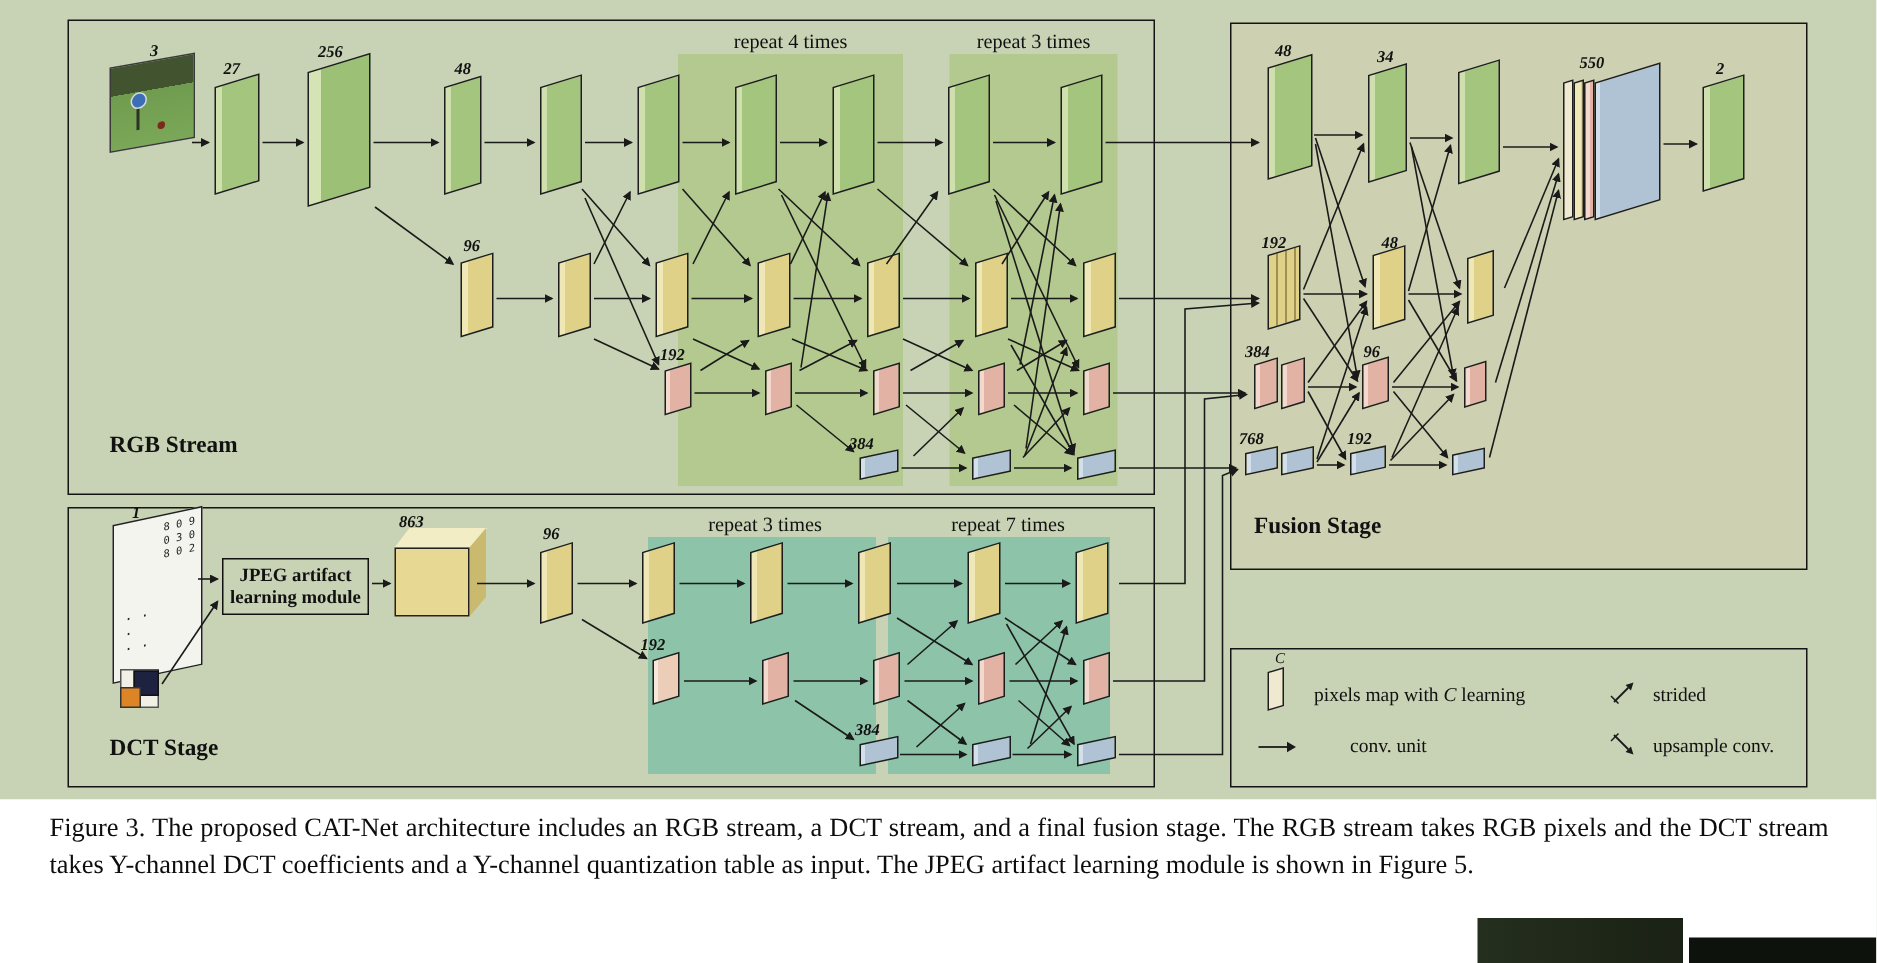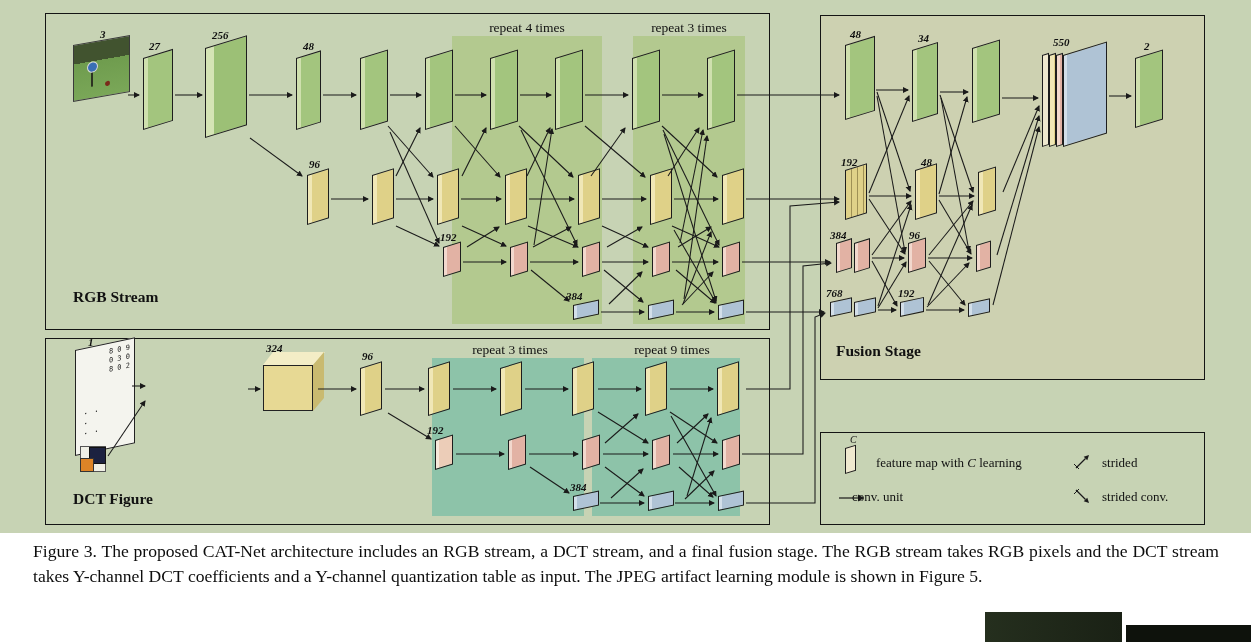--- a/index.html
+++ b/index.html
@@ -72,21 +72,21 @@
     <div class="box" style="left:820px;top:432px;width:385px;height:93px"></div>
 
     <div class="band greenband" style="left:452px;top:36px;width:150px;height:288px"></div>
     <div class="band greenband" style="left:633px;top:36px;width:112px;height:288px"></div>
     <div class="band tealband" style="left:432px;top:358px;width:152px;height:158px"></div>
     <div class="band tealband" style="left:592px;top:358px;width:148px;height:158px"></div>
 
     <div class="rep" style="left:457px;top:20px;width:140px">repeat 4 times</div>
     <div class="rep" style="left:619px;top:20px;width:140px">repeat 3 times</div>
     <div class="rep" style="left:440px;top:342px;width:140px">repeat 3 times</div>
-    <div class="rep" style="left:602px;top:342px;width:140px">repeat 9 times</div>
+    <div class="rep" style="left:602px;top:342px;width:140px">repeat 7 times</div>
 
     <div class="photo">
       <div class="pole"></div>
       <div class="sign"></div>
       <div class="mush"></div>
     </div>
 
     <div class="fmap c-green" style="left:143px;top:58px;width:30px;height:72px"></div>
     <div class="fmap c-green-deep" style="left:205px;top:48px;width:42px;height:90px"></div>
     <div class="fmap c-green" style="left:296px;top:58px;width:25px;height:72px"></div>
@@ -131,20 +131,24 @@
 8 0 2</span>
       <span class="dots">· ·
 ·
 · ·</span>
     </div>
     <div class="qtable">
       <div class="base"></div>
       <div class="navy"></div>
       <div class="orange"></div>
     </div>
+    <div class="module">
+      <div>JPEG artifact</div>
+      <div>learning module</div>
+    </div>
     <div class="cube">
       <div class="top"></div>
       <div class="side"></div>
       <div class="front"></div>
     </div>
 
     <div class="fmap c-yellow" style="left:360px;top:368px;width:22px;height:48px"></div>
     <div class="fmap c-yellow" style="left:428px;top:368px;width:22px;height:48px"></div>
     <div class="fmap c-yellow" style="left:500px;top:368px;width:22px;height:48px"></div>
     <div class="fmap c-yellow" style="left:572px;top:368px;width:22px;height:48px"></div>
@@ -155,26 +159,26 @@
     <div class="fmap c-pink" style="left:508px;top:440px;width:18px;height:30px"></div>
     <div class="fmap c-pink" style="left:582px;top:440px;width:18px;height:30px"></div>
     <div class="fmap c-pink" style="left:652px;top:440px;width:18px;height:30px"></div>
     <div class="fmap c-pink" style="left:722px;top:440px;width:18px;height:30px"></div>
 
     <div class="fmap flat c-blue" style="left:573px;top:496px;width:26px;height:15px"></div>
     <div class="fmap flat c-blue" style="left:648px;top:496px;width:26px;height:15px"></div>
     <div class="fmap flat c-blue" style="left:718px;top:496px;width:26px;height:15px"></div>
 
     <span class="chlab" style="left:88px;top:336px">1</span>
-    <span class="chlab" style="left:266px;top:342px">324</span>
+    <span class="chlab" style="left:266px;top:342px">863</span>
     <span class="chlab" style="left:362px;top:350px">96</span>
     <span class="chlab" style="left:427px;top:424px">192</span>
     <span class="chlab" style="left:570px;top:481px">384</span>
 
-    <div class="stream-title" style="left:73px;top:490px">DCT Figure</div>
+    <div class="stream-title" style="left:73px;top:490px">DCT Stage</div>
 
     <div class="fmap c-green" style="left:845px;top:45px;width:30px;height:75px"></div>
     <div class="fmap c-green" style="left:912px;top:50px;width:26px;height:72px"></div>
     <div class="fmap c-green" style="left:972px;top:48px;width:28px;height:75px"></div>
     <div class="fmap c-cream" style="left:1042px;top:55px;width:7px;height:92px"></div>
     <div class="fmap c-yellow" style="left:1049px;top:55px;width:7px;height:92px"></div>
     <div class="fmap c-pink" style="left:1056px;top:55px;width:7px;height:92px"></div>
     <div class="fmap c-blue" style="left:1063px;top:55px;width:44px;height:92px"></div>
     <div class="fmap c-green" style="left:1135px;top:58px;width:28px;height:70px"></div>
 
@@ -201,39 +205,39 @@
     <span class="chlab" style="left:830px;top:229px">384</span>
     <span class="chlab" style="left:909px;top:229px">96</span>
     <span class="chlab" style="left:826px;top:287px">768</span>
     <span class="chlab" style="left:898px;top:287px">192</span>
 
     <div class="stream-title" style="left:836px;top:342px">Fusion Stage</div>
 
     <div class="fmap c-cream legend-icon" style="left:845px;top:448px;width:11px;height:26px"></div>
     <span class="chlab" style="left:850px;top:434px;font-weight:400;font-size:10px">C</span>
     <div class="legend-text" style="left:876px;top:455px">
-      <span>feature map with </span><span style="font-style:italic">C</span><span> learning</span>
+      <span>pixels map with </span><span style="font-style:italic">C</span><span> learning</span>
     </div>
     <svg class="legend-icon" style="left:838px;top:492px" width="30" height="12">
       <line x1="1" y1="6" x2="20" y2="6" stroke="#1a1a1a" stroke-width="1.2"></line>
       <path d="M20,2.5 L26,6 L20,9.5 Z" fill="#1a1a1a"></path>
     </svg>
-    <div class="legend-text" style="left:852px;top:489px">conv. unit</div>
+    <div class="legend-text" style="left:900px;top:489px">conv. unit</div>
     <svg class="legend-icon" style="left:1072px;top:450px" width="22" height="22">
       <line x1="4" y1="18" x2="13.5" y2="8.5" stroke="#1a1a1a" stroke-width="1.2"></line>
       <line x1="2" y1="14" x2="7" y2="19" stroke="#1a1a1a" stroke-width="1"></line>
       <path d="M17,5 L15.3,10.3 L11.7,6.7 Z" fill="#1a1a1a"></path>
     </svg>
     <div class="legend-text" style="left:1102px;top:455px">strided</div>
     <svg class="legend-icon" style="left:1072px;top:486px" width="22" height="22">
       <line x1="4" y1="4" x2="13.5" y2="13.5" stroke="#1a1a1a" stroke-width="1.2"></line>
       <line x1="2" y1="8" x2="7" y2="3" stroke="#1a1a1a" stroke-width="1"></line>
       <path d="M17,17 L15.3,11.7 L11.7,15.3 Z" fill="#1a1a1a"></path>
     </svg>
-    <div class="legend-text" style="left:1102px;top:489px">strided conv.</div>
+    <div class="legend-text" style="left:1102px;top:489px">upsample conv.</div>
 
     <svg class="arrows" width="1251" height="533">
       <defs>
         <marker id="ah" markerWidth="8" markerHeight="8" refX="5" refY="3" orient="auto" markerUnits="userSpaceOnUse">
           <path d="M0,0 L6,3 L0,6 Z" fill="#1a1a1a"></path>
         </marker>
       </defs>
       <g marker-end="url(#ah)">
         <line x1="128" y1="95" x2="139" y2="95" marker-end="url(#ah)"></line>
         <line x1="175" y1="95" x2="202" y2="95" marker-end="url(#ah)"></line>

